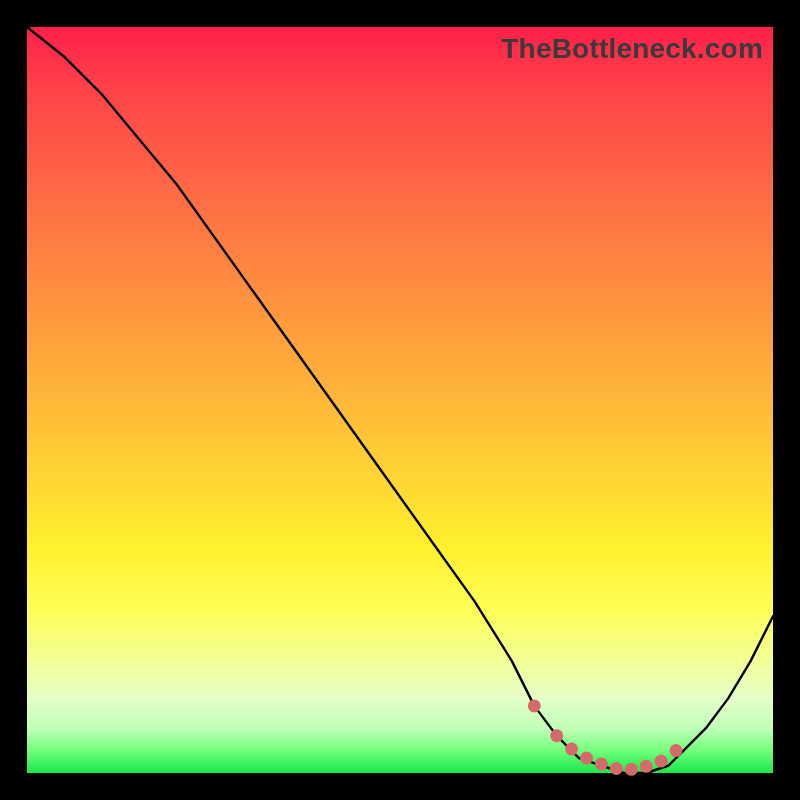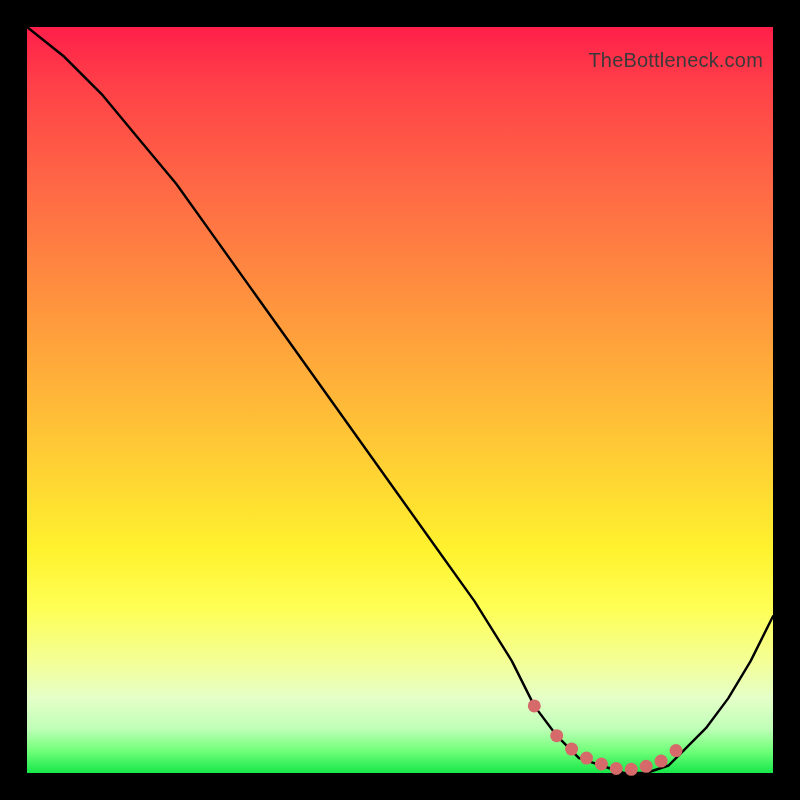--- a/index.html
+++ b/index.html
@@ -39,25 +39,24 @@
       #c0ffb8 94%,
       #72ff7a 97%,
       #17e84a 100%
     );
   }
   .watermark {
     position: absolute;
     top: 6px;
     right: 10px;
     color: #3a3a3a;
-    font-size: 20px;
-    font-weight: 400;
+    font-size: 28px;
+    font-weight: 700;
     letter-spacing: 0.2px;
     user-select: none;
-    margin-top: 16px;
   }
   svg.curve {
     position: absolute;
     left: 0;
     top: 0;
     width: 746px;
     height: 746px;
     overflow: visible;
   }
 </style>

